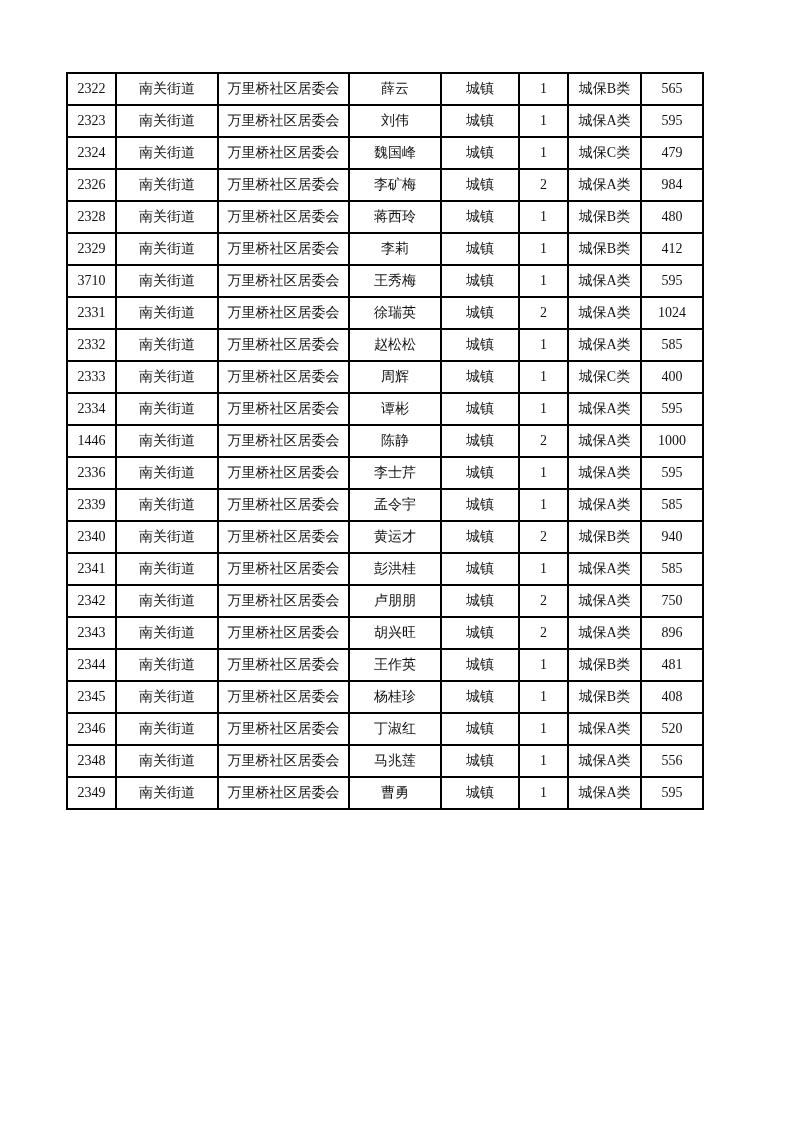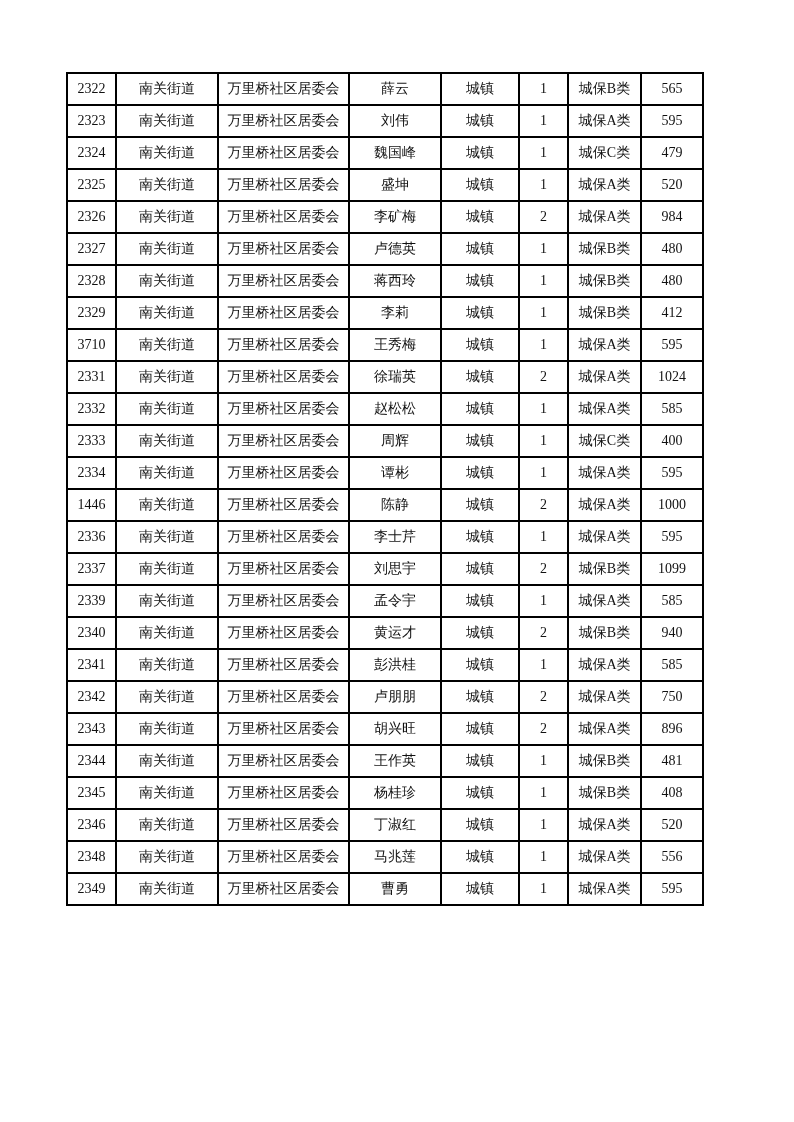--- a/index.html
+++ b/index.html
@@ -89,48 +89,28 @@
           <td>2324</td>
           <td>南关街道</td>
           <td>万里桥社区居委会</td>
           <td>魏国峰</td>
           <td>城镇</td>
           <td>1</td>
           <td>城保C类</td>
           <td>479</td>
         </tr>
         <tr>
-          <td>2325</td>
-          <td>南关街道</td>
-          <td>万里桥社区居委会</td>
-          <td>盛坤</td>
-          <td>城镇</td>
-          <td>1</td>
-          <td>城保A类</td>
-          <td>520</td>
-        </tr>
-        <tr>
           <td>2326</td>
           <td>南关街道</td>
           <td>万里桥社区居委会</td>
           <td>李矿梅</td>
           <td>城镇</td>
           <td>2</td>
           <td>城保A类</td>
           <td>984</td>
-        </tr>
-        <tr>
-          <td>2327</td>
-          <td>南关街道</td>
-          <td>万里桥社区居委会</td>
-          <td>卢德英</td>
-          <td>城镇</td>
-          <td>1</td>
-          <td>城保B类</td>
-          <td>480</td>
         </tr>
         <tr>
           <td>2328</td>
           <td>南关街道</td>
           <td>万里桥社区居委会</td>
           <td>蒋西玲</td>
           <td>城镇</td>
           <td>1</td>
           <td>城保B类</td>
           <td>480</td>
@@ -207,30 +187,20 @@
         </tr>
         <tr>
           <td>2336</td>
           <td>南关街道</td>
           <td>万里桥社区居委会</td>
           <td>李士芹</td>
           <td>城镇</td>
           <td>1</td>
           <td>城保A类</td>
           <td>595</td>
-        </tr>
-        <tr>
-          <td>2337</td>
-          <td>南关街道</td>
-          <td>万里桥社区居委会</td>
-          <td>刘思宇</td>
-          <td>城镇</td>
-          <td>2</td>
-          <td>城保B类</td>
-          <td>1099</td>
         </tr>
         <tr>
           <td>2339</td>
           <td>南关街道</td>
           <td>万里桥社区居委会</td>
           <td>孟令宇</td>
           <td>城镇</td>
           <td>1</td>
           <td>城保A类</td>
           <td>585</td>

